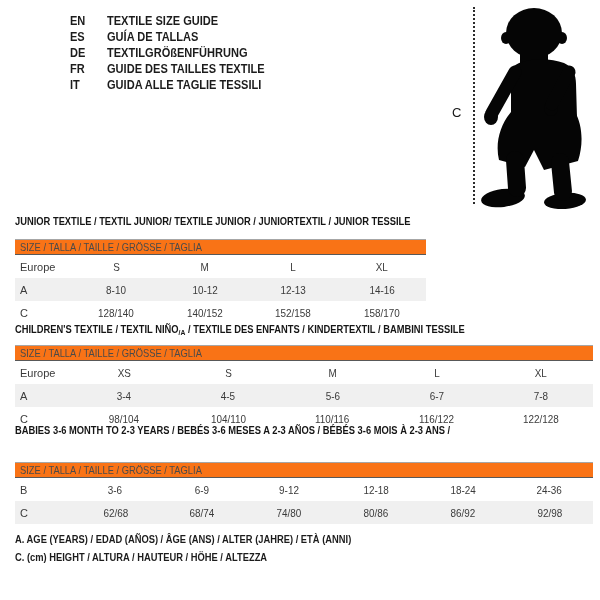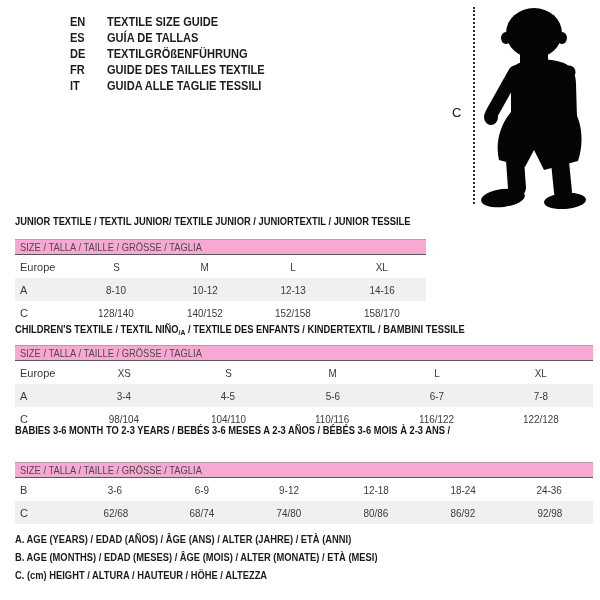--- a/index.html
+++ b/index.html
@@ -7,35 +7,35 @@
   .canvas {
     position:relative; width:600px; height:600px; background:#ffffff;
     font-family:"Liberation Sans", sans-serif; color:#222; overflow:hidden;
   }
   
   .cond  { display:inline-block; transform:scaleX(.85); transform-origin:0 50%; white-space:nowrap; }
   .condc { display:inline-block; transform:scaleX(.9); white-space:nowrap; }
 
   
   .lang { position:absolute; left:22px; top:13px; }
-  .lang-row { display:flex; height:16px; align-items:center; font-size:13px; font-weight:bold; color:#1c1c1c;padding-left:48px; }
+  .lang-row { display:flex; height:16px; align-items:flex-start; font-size:13px; font-weight:bold; color:#1c1c1c;padding-left:48px; }
   .lang-code { width:37px; flex:0 0 auto; }
 
   
   .figure { position:absolute; left:445px; top:4px; width:152px; height:204px; }
   .dotline { position:absolute; left:28px; top:3px; height:197px; width:0; border-left:2px dotted #2b2b2b; }
   .c-label { position:absolute; left:7px; top:101px; font-size:13px; color:#161616; }
   svg.baby { position:absolute; left:36px; top:0; width:115px; height:205px; }
 
   
   .tbl-title { position:absolute; left:15px; font-size:11px; font-weight:bold; color:#151515; white-space:nowrap; }
   .subsc { font-size:8px; vertical-align:-2px; }
   .tbl { position:absolute; left:15px; font-size:11px; color:#3a3a3a; }
   .tbl-bar {
-    height:16px; line-height:14px; background:#f9a8d4; color:#4a4a4a;
+    height:16px; line-height:14px; background:#f97316; color:#4a4a4a;
     border-top:1px solid #a6a6a6; border-bottom:1px solid #585858; padding-left:5px;
   }
   .row { display:flex; height:23px; align-items:center; }
   .row.shaded { background:#f0f0f0; }
   .lab { flex:0 0 auto; width:57px; padding-left:5px; }
   .cell { flex:1 1 0; text-align:center; }
 
   
   .foots { position:absolute; left:15px; top:533px; }
   .foot { height:18px; font-size:11px; font-weight:bold; color:#1c1c1c; }
@@ -178,17 +178,16 @@
       <span class="cell"><span class="condc">68/74</span></span>
       <span class="cell"><span class="condc">74/80</span></span>
       <span class="cell"><span class="condc">80/86</span></span>
       <span class="cell"><span class="condc">86/92</span></span>
       <span class="cell"><span class="condc">92/98</span></span>
     </div>
   </div>
 
   <div class="foots">
     <div class="foot"><span class="cond">A. AGE (YEARS) / EDAD (AÑOS) / ÂGE (ANS) / ALTER (JAHRE) / ETÀ (ANNI)</span></div>
-    <div class="foot"><span class="cond">B. AGE (MONTHS) / EDAD (MESES) / ÂGE (MOIS) / ALTER (MONATE) / ETÀ (MESI)</span></div>
     <div class="foot"><span class="cond">C. (cm) HEIGHT / ALTURA / HAUTEUR / HÖHE / ALTEZZA</span></div>
   </div>
 
 </div>
 
 </body></html>

